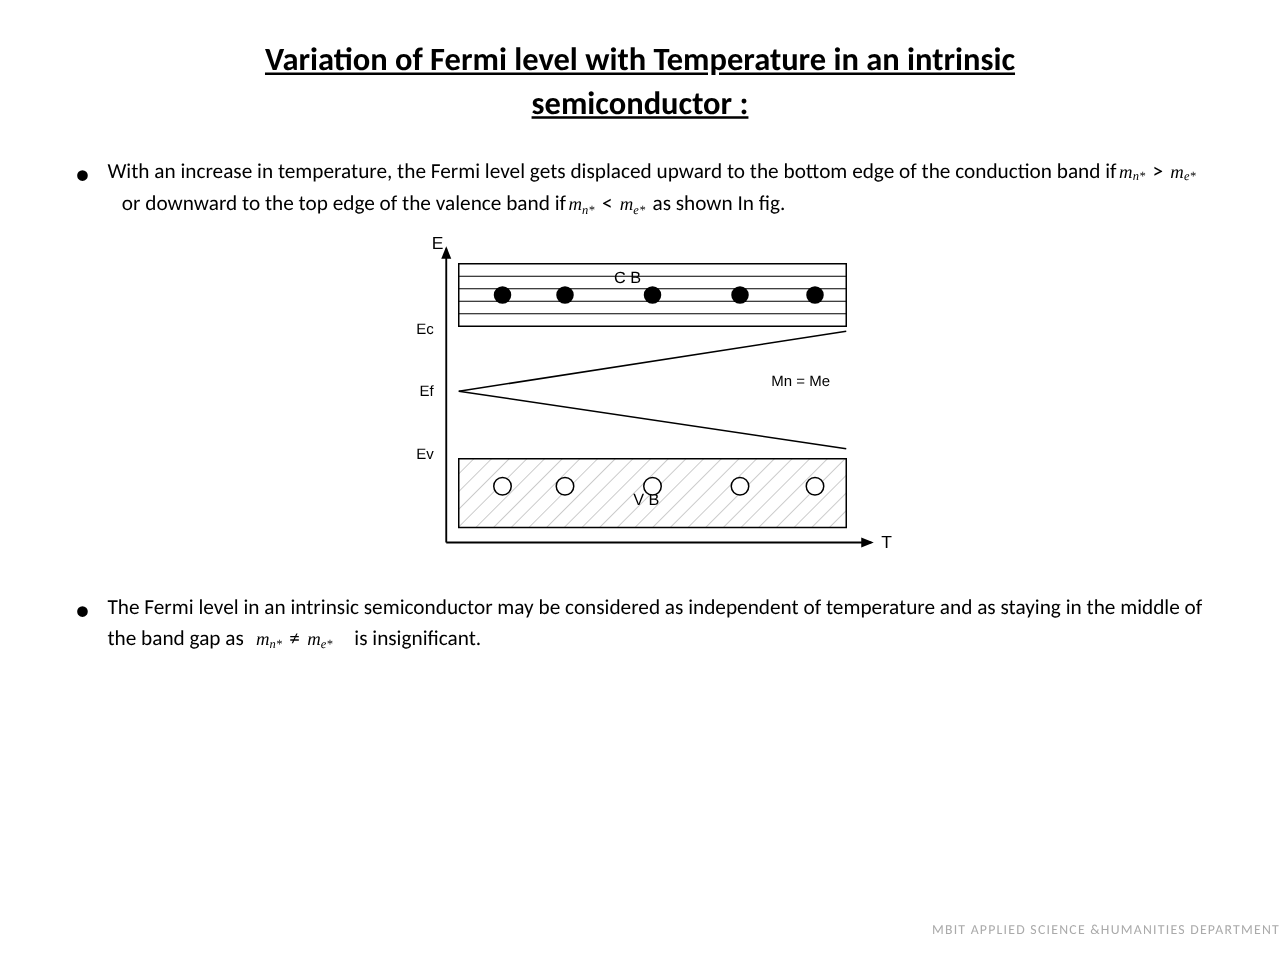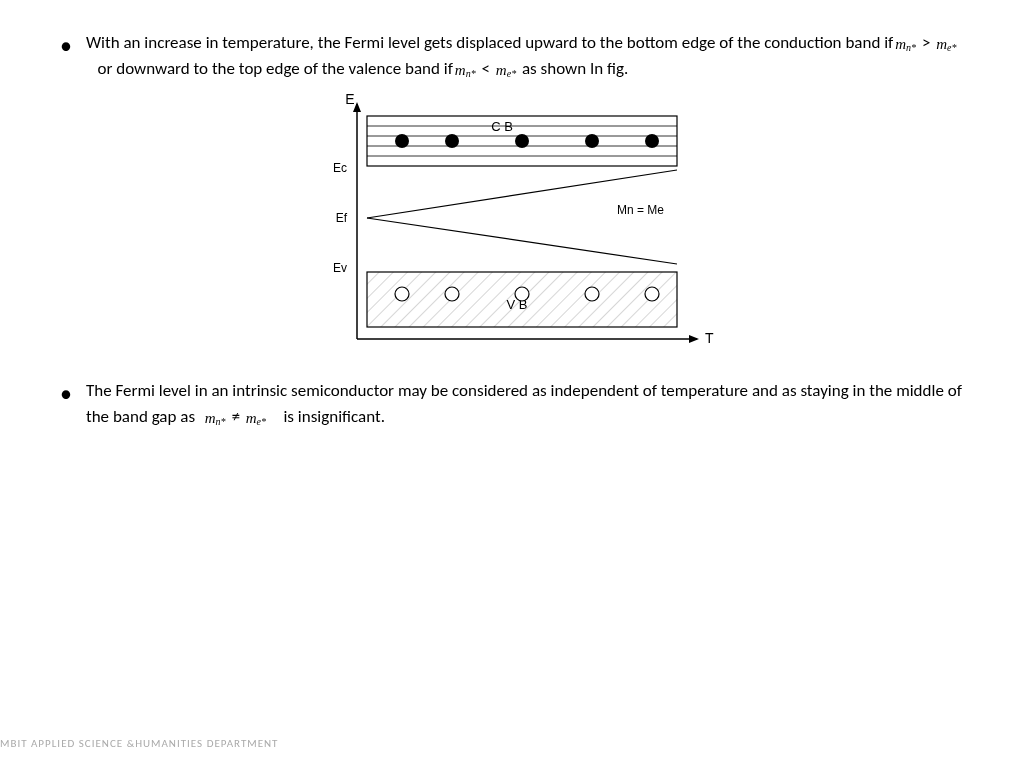--- a/index.html
+++ b/index.html
@@ -52,21 +52,21 @@
     
     svg.band-diagram {
       width: 420px;
       height: 270px;
     }
     .footer {
       position: absolute;
       bottom: 18px;
       left: 0;
       right: 0;
-      text-align: left;
+      text-align: right;
       color: #aaa;
       font-size: 11px;
       letter-spacing: 1px;
     }
     .math-img {
       display: inline-flex;
       align-items: flex-end;
       font-style: italic;
       font-size: 14px;
       font-family: 'Times New Roman', serif;
@@ -86,20 +86,24 @@
       font-size: 10px;
       vertical-align: super;
       margin-left: 0px;
     }
   </style>
 </head>
 <body>
 
 <div class="slide">
 
+  <div class="title">
+    <span>Variation of Fermi level with Temperature in an intrinsic</span><br>
+    <span>semiconductor :</span>
+  </div>
 
   <div class="bullet-item">
     <span class="bullet-dot">•</span>
     <span class="bullet-text">
       With an increase in temperature, the Fermi level gets displaced upward to 
       the bottom edge of the conduction band if<span class="math-img">
           <span class="letter">m</span>
           <span class="subscript">n</span>
           <span class="superscript">*</span>
         </span> &gt; <span class="math-img">

